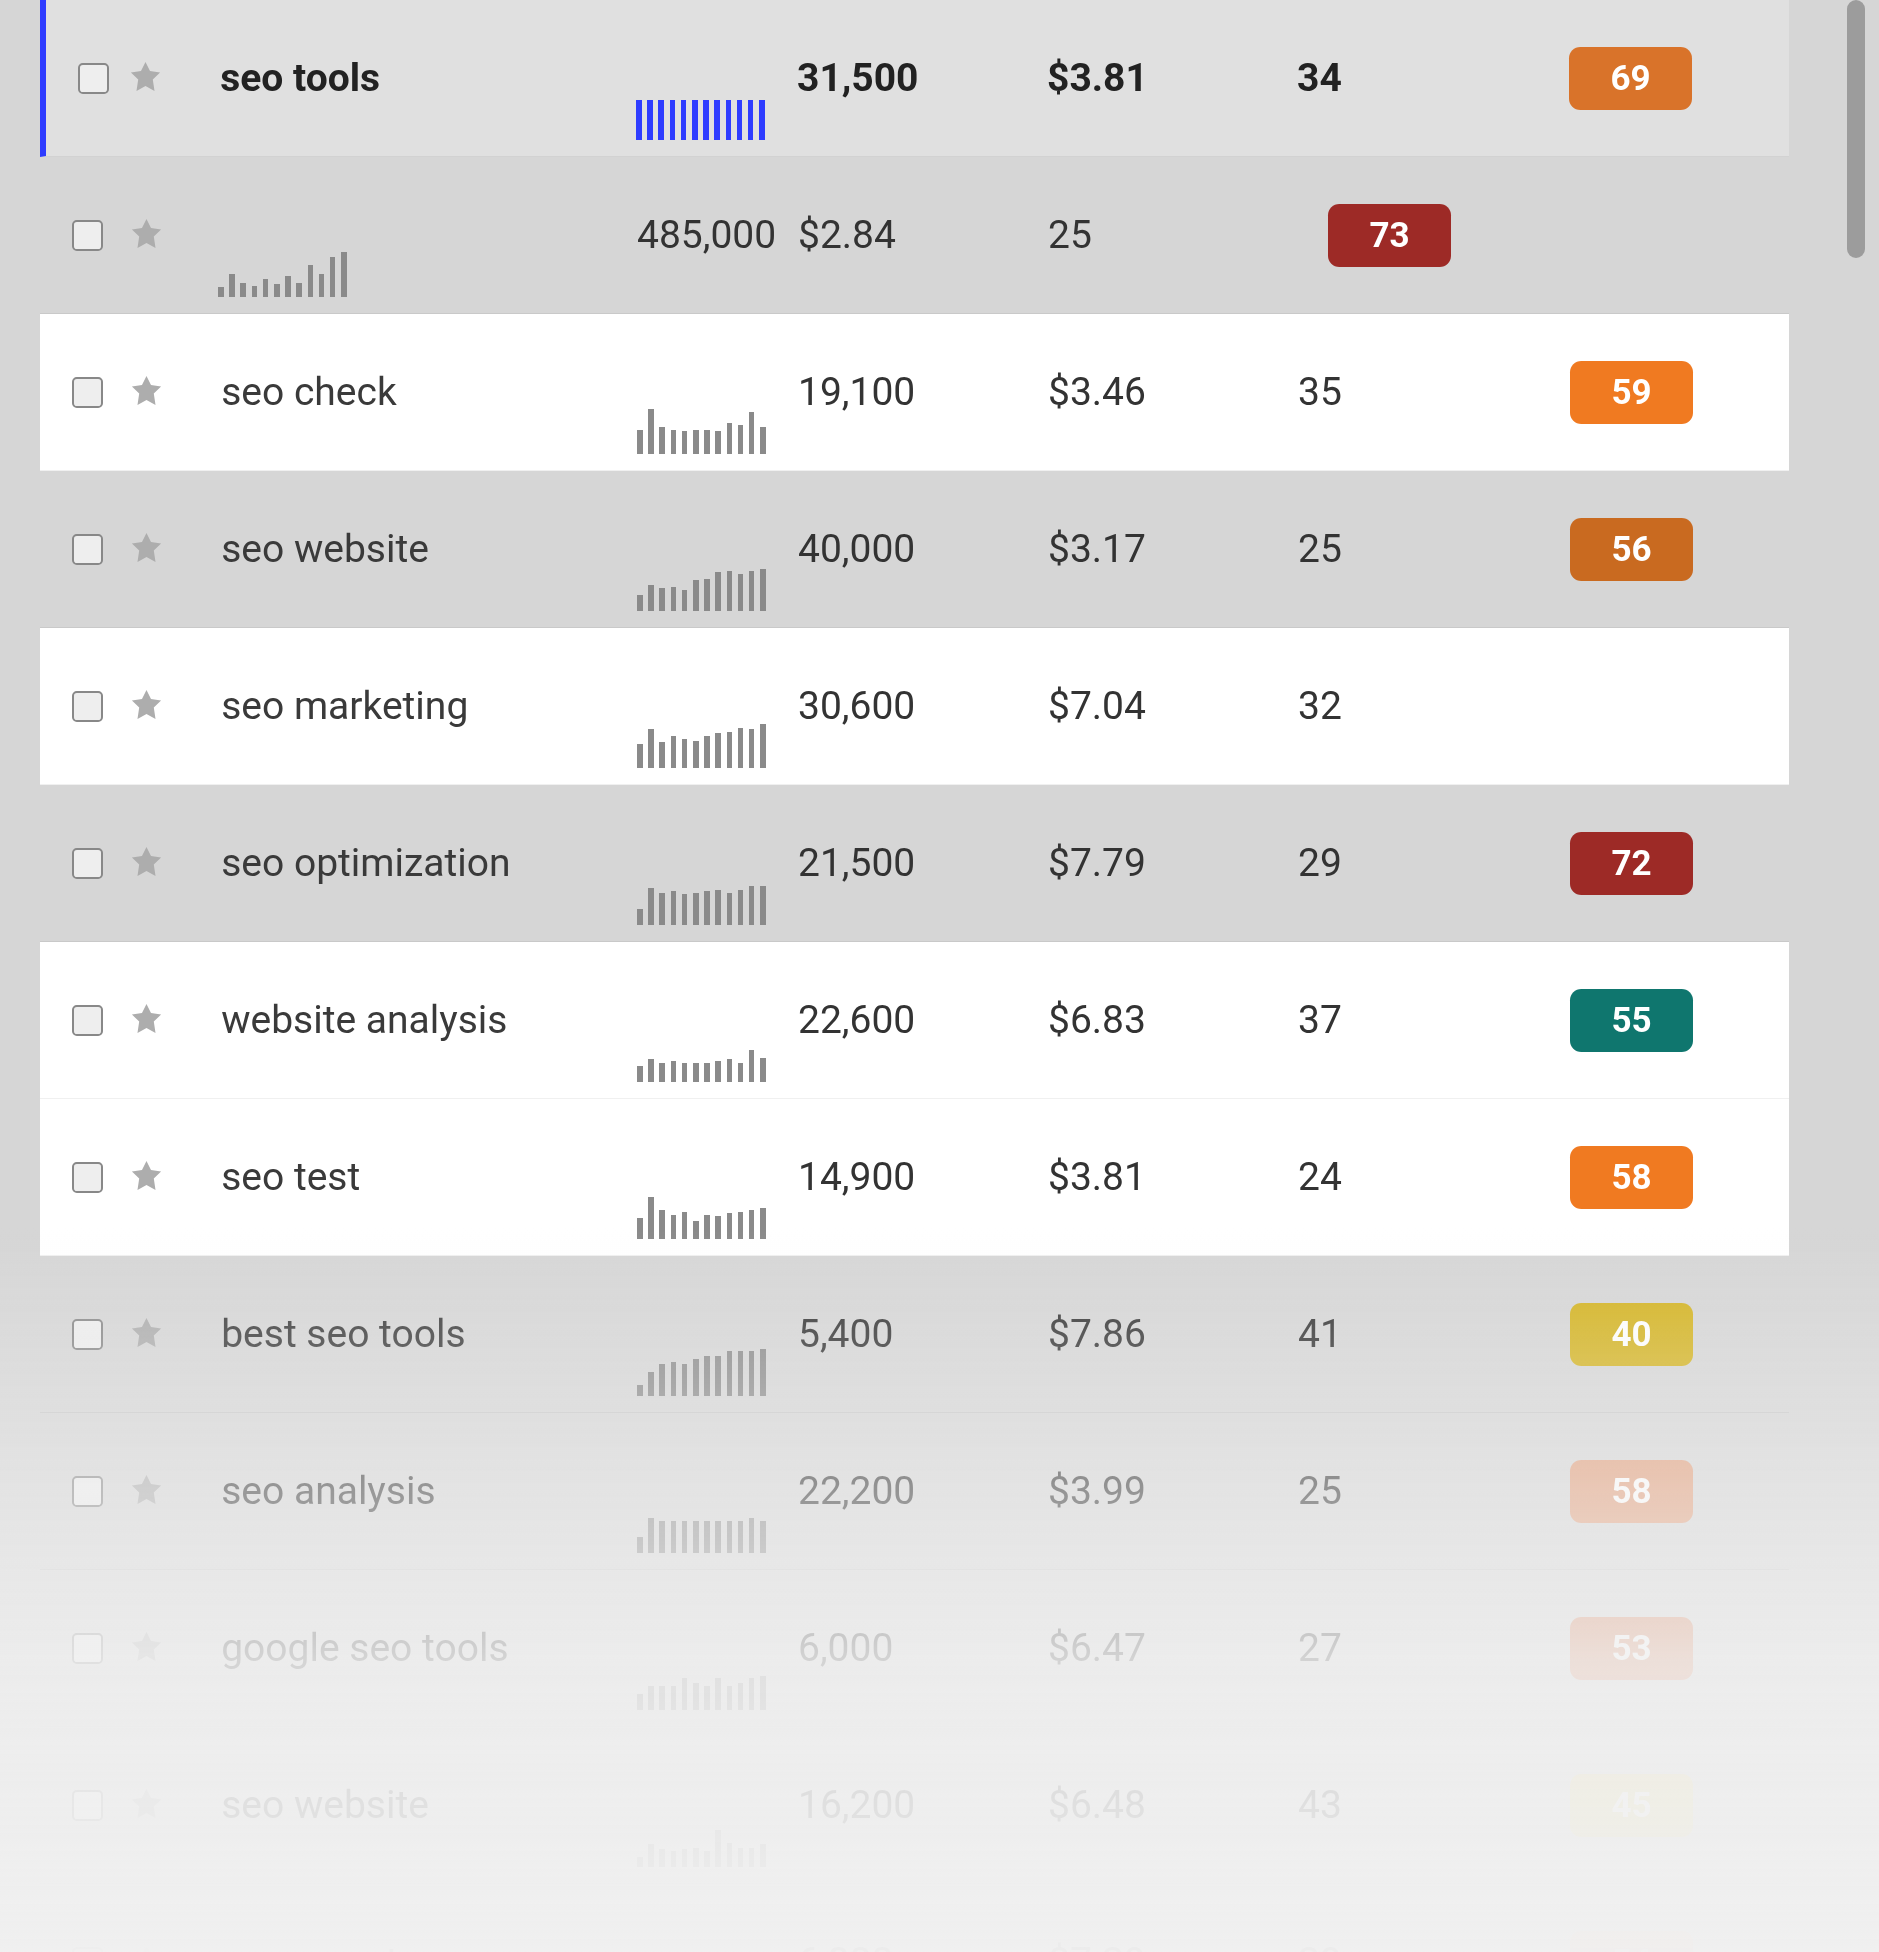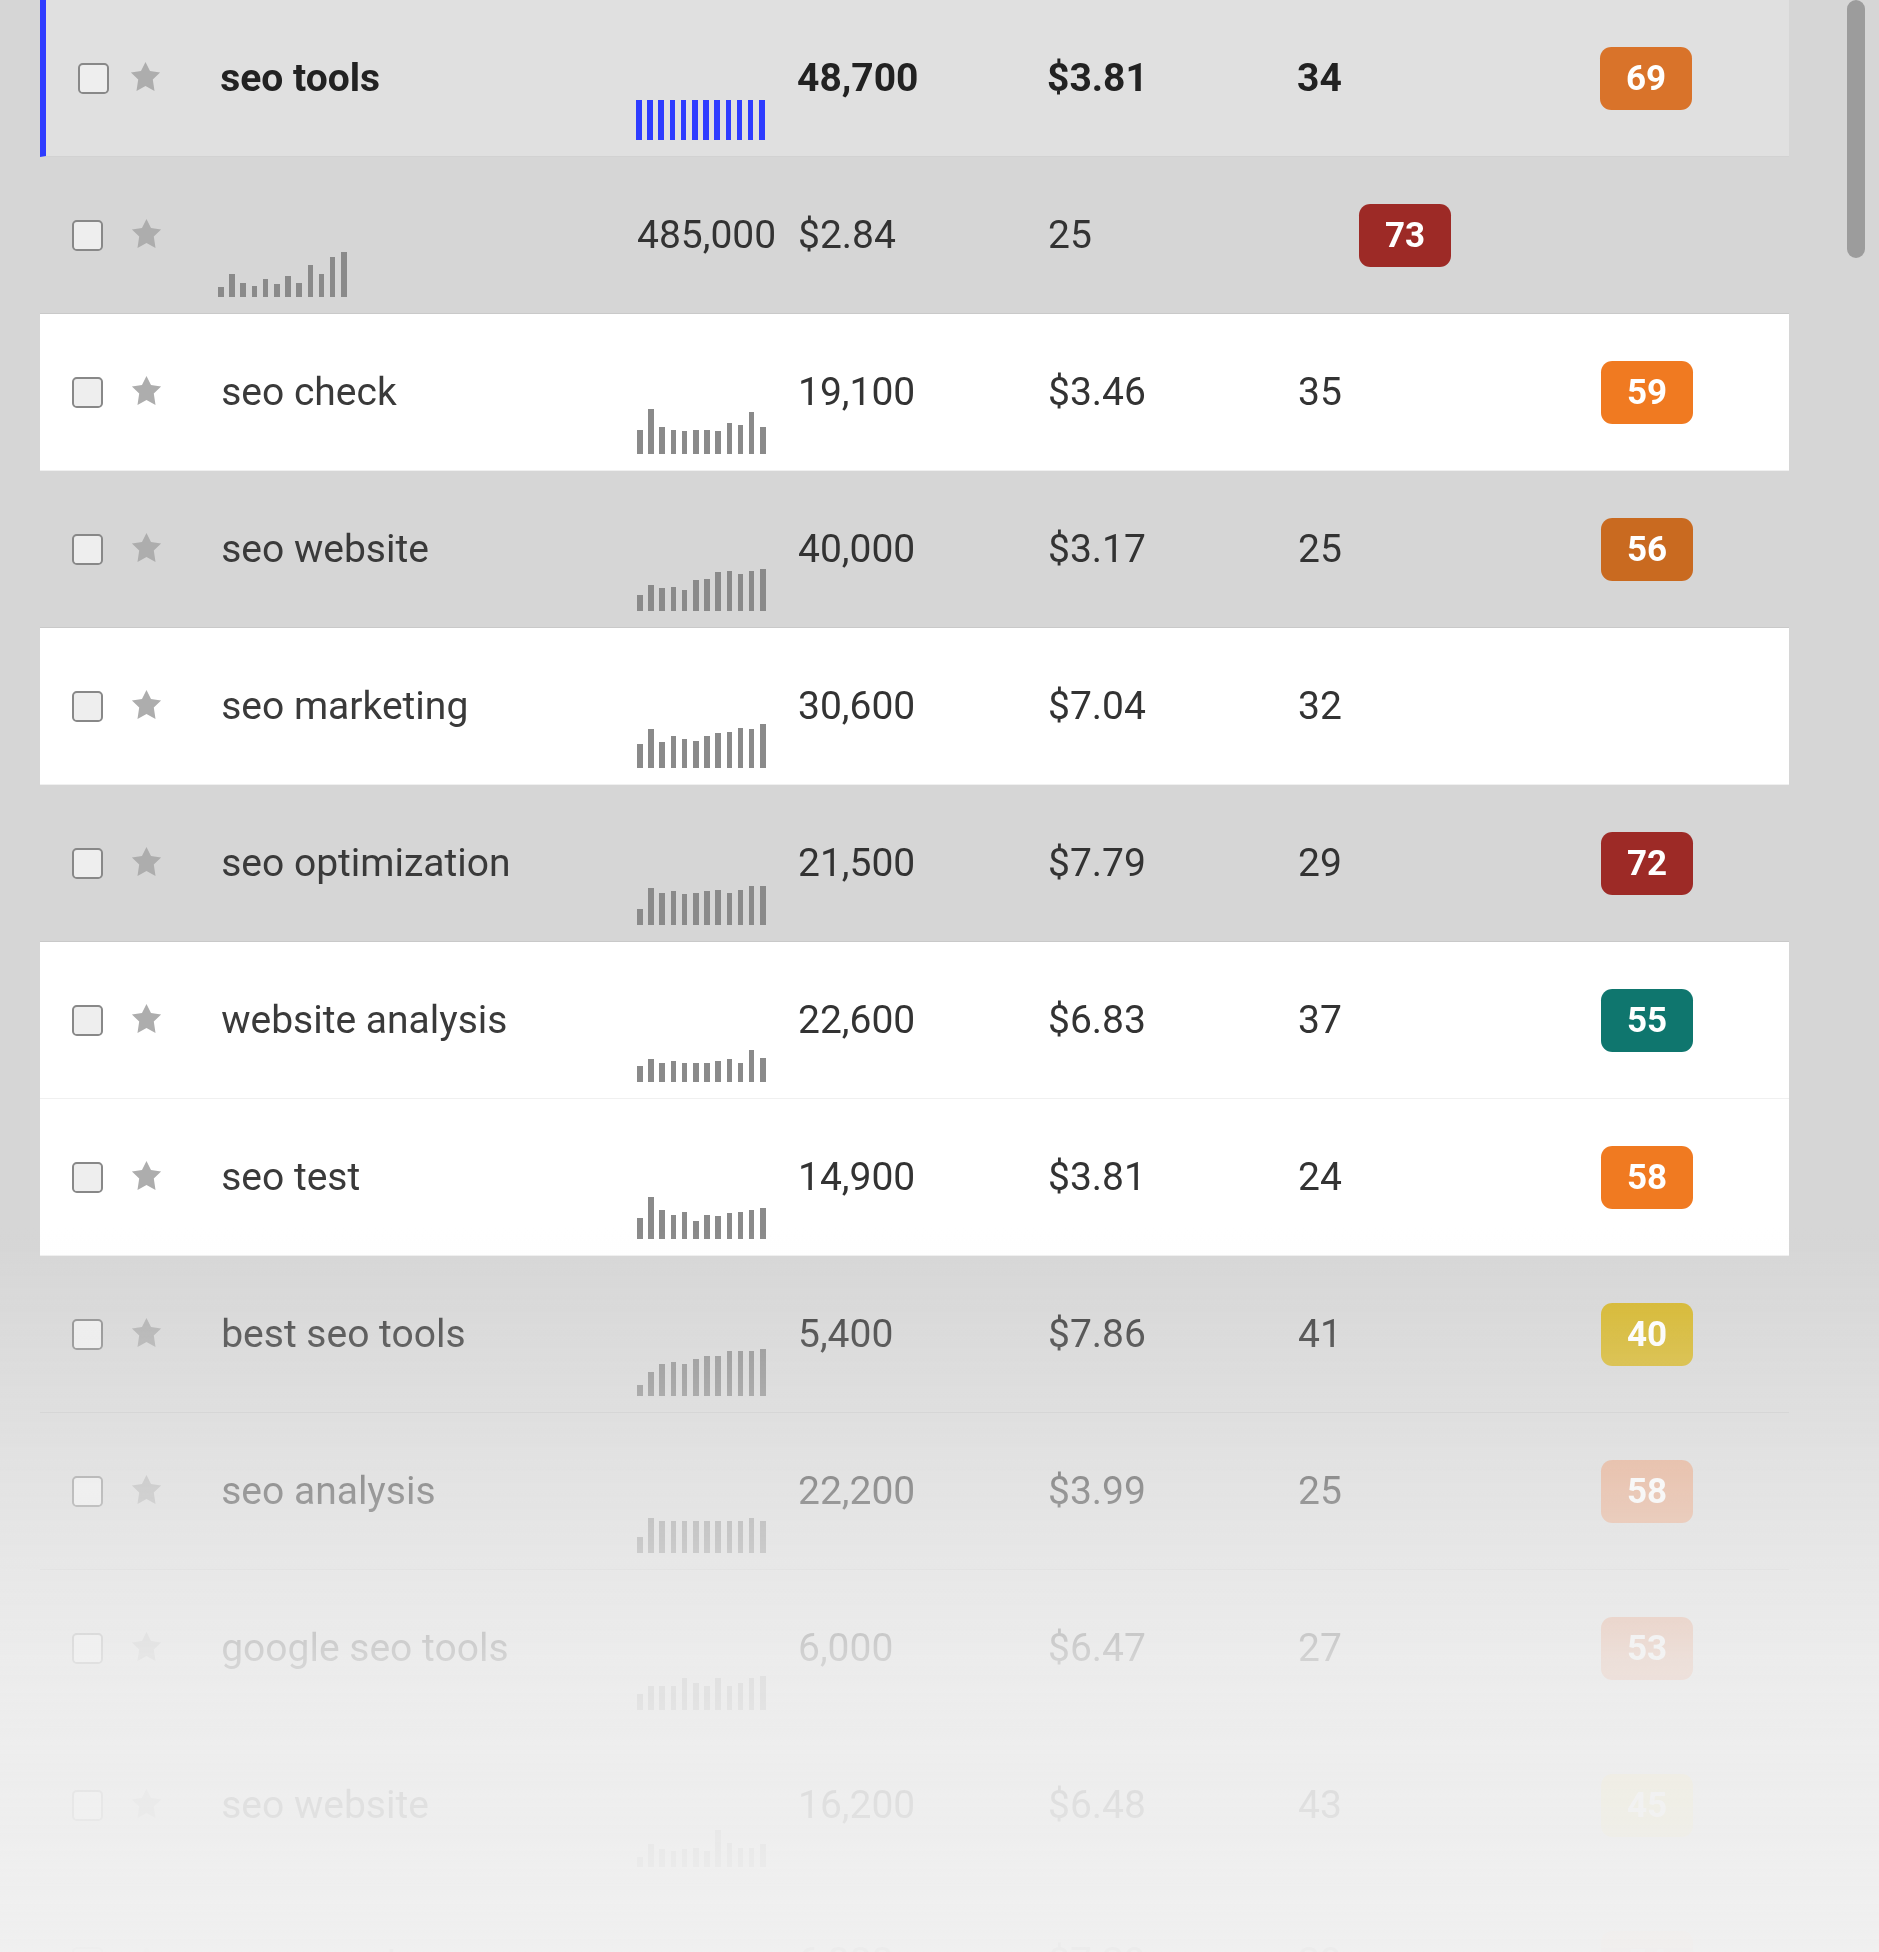--- a/index.html
+++ b/index.html
@@ -74,21 +74,21 @@
 .row.first-row .sparkline .bar { background: #2e3cff; height: 40px !important; }
 .volume, .cpc, .comp {
   font-size: 39px;
   color: #333;
 }
 .row.first-row .volume,
 .row.first-row .cpc,
 .row.first-row .comp { font-weight: 700; color: #222; }
 .kd-cell { display: flex; justify-content: flex-end; padding-right: 32px; }
 .kd-badge {
-  width: 92px;
+  width: 123px;
   height: 63px;
   border-radius: 11.3px;
   display: flex;
   align-items: center;
   justify-content: center;
   font-size: 35px;
   font-weight: 700;
   color: #fff;
 }
 .fade-overlay {
@@ -129,21 +129,21 @@
           <div class="bar" style="height: 40px;"></div>
           <div class="bar" style="height: 40px;"></div>
           <div class="bar" style="height: 40px;"></div>
           <div class="bar" style="height: 40px;"></div>
           <div class="bar" style="height: 40px;"></div>
           <div class="bar" style="height: 40px;"></div>
           <div class="bar" style="height: 40px;"></div>
           <div class="bar" style="height: 40px;"></div>
         </div>
       </div>
-      <div class="volume">48,700</div>
+      <div class="volume">31,500</div>
       <div class="cpc">$3.81</div>
       <div class="comp">34</div>
       <div class="kd-cell">
         <div class="kd-badge" style="background: rgb(217, 115, 42);">69</div>
       </div>
     </div>
     <div class="row">
       <div>
         <div class="checkbox"></div>
       </div>

